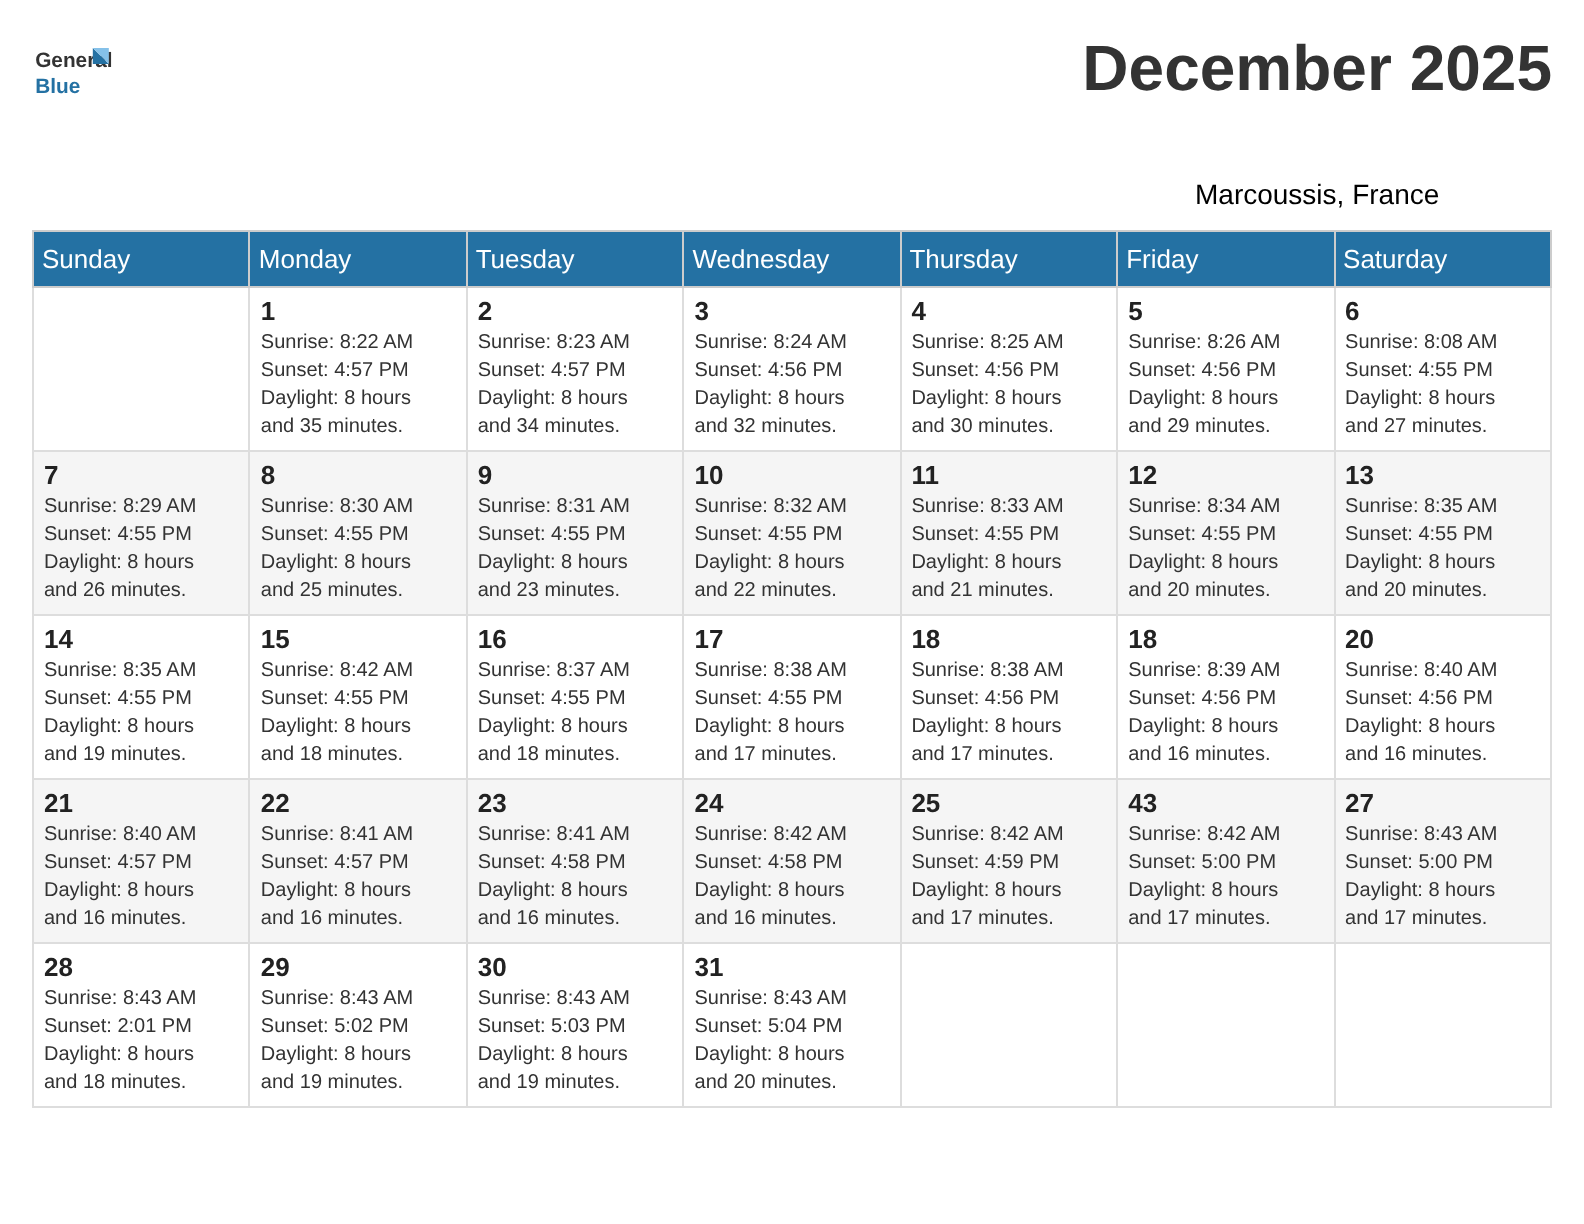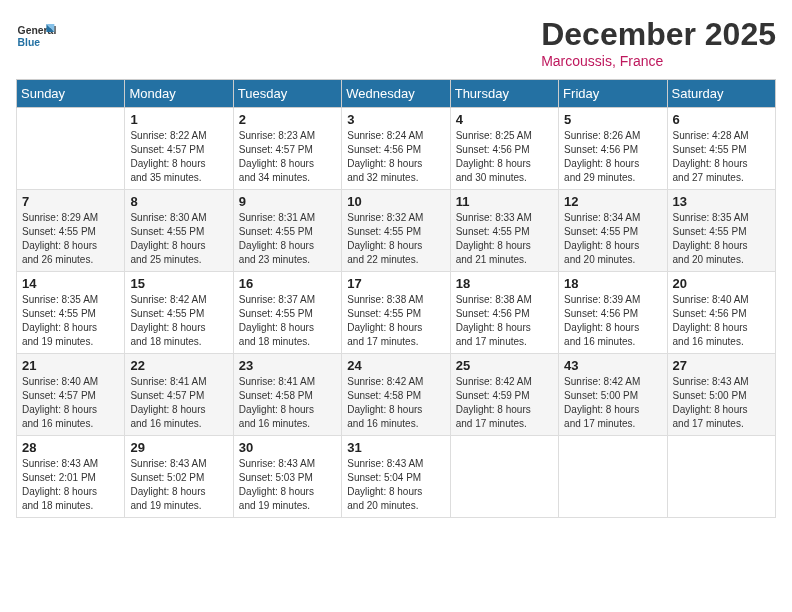--- a/index.html
+++ b/index.html
@@ -21,23 +21,23 @@
       align-items: center;
       font-size: 18px;
       font-weight: bold;
       color: #1a5276;
     }
     .logo-icon {
       width: 40px;
       height: 40px;
       margin-right: 4px;
     }
-    .title-area { text-align: left; }
+    .title-area { text-align: center; }
     .month-title { font-size: 32px; color: #333; font-weight: bold; }
-    .location { font-size: 14px; color: #be185d; }
+    .location { font-size: 14px; color: #000000; margin-top: 36px; }
     table {
       width: 100%;
       border-collapse: collapse;
       font-size: 11px;
     }
     thead tr th {
       background-color: #2471a3;
       color: #fff;
       padding: 6px 4px;
       text-align: left;
@@ -147,21 +147,21 @@
           <div class="day-info">
             <div>Sunrise: 8:26 AM</div>
             <div>Sunset: 4:56 PM</div>
             <div>Daylight: 8 hours</div>
             <div>and 29 minutes.</div>
           </div>
         </td>
         <td>
           <span class="day-number">6</span>
           <div class="day-info">
-            <div>Sunrise: 4:28 AM</div>
+            <div>Sunrise: 8:08 AM</div>
             <div>Sunset: 4:55 PM</div>
             <div>Daylight: 8 hours</div>
             <div>and 27 minutes.</div>
           </div>
         </td>
       </tr>
       <tr>
         <td>
           <span class="day-number">7</span>
           <div class="day-info">

